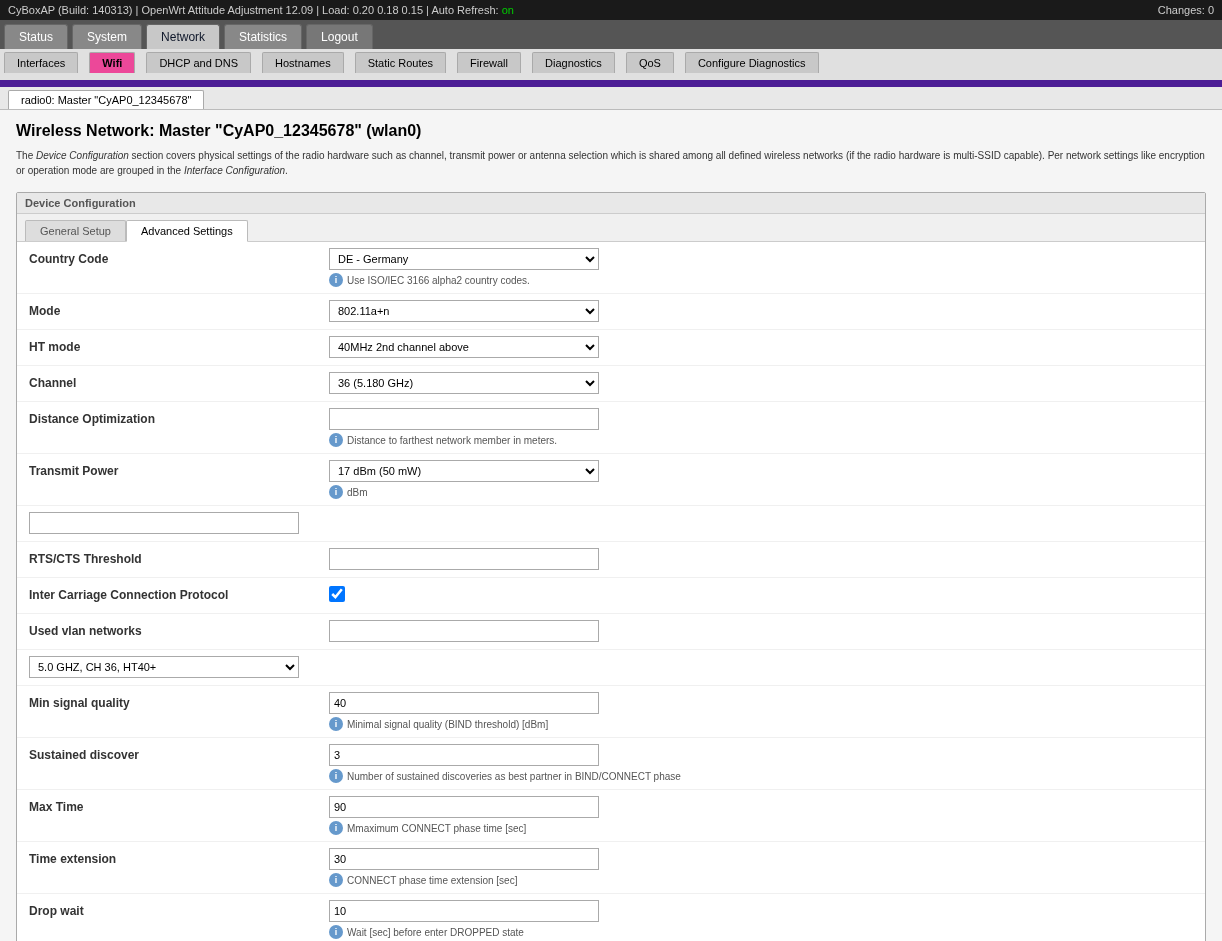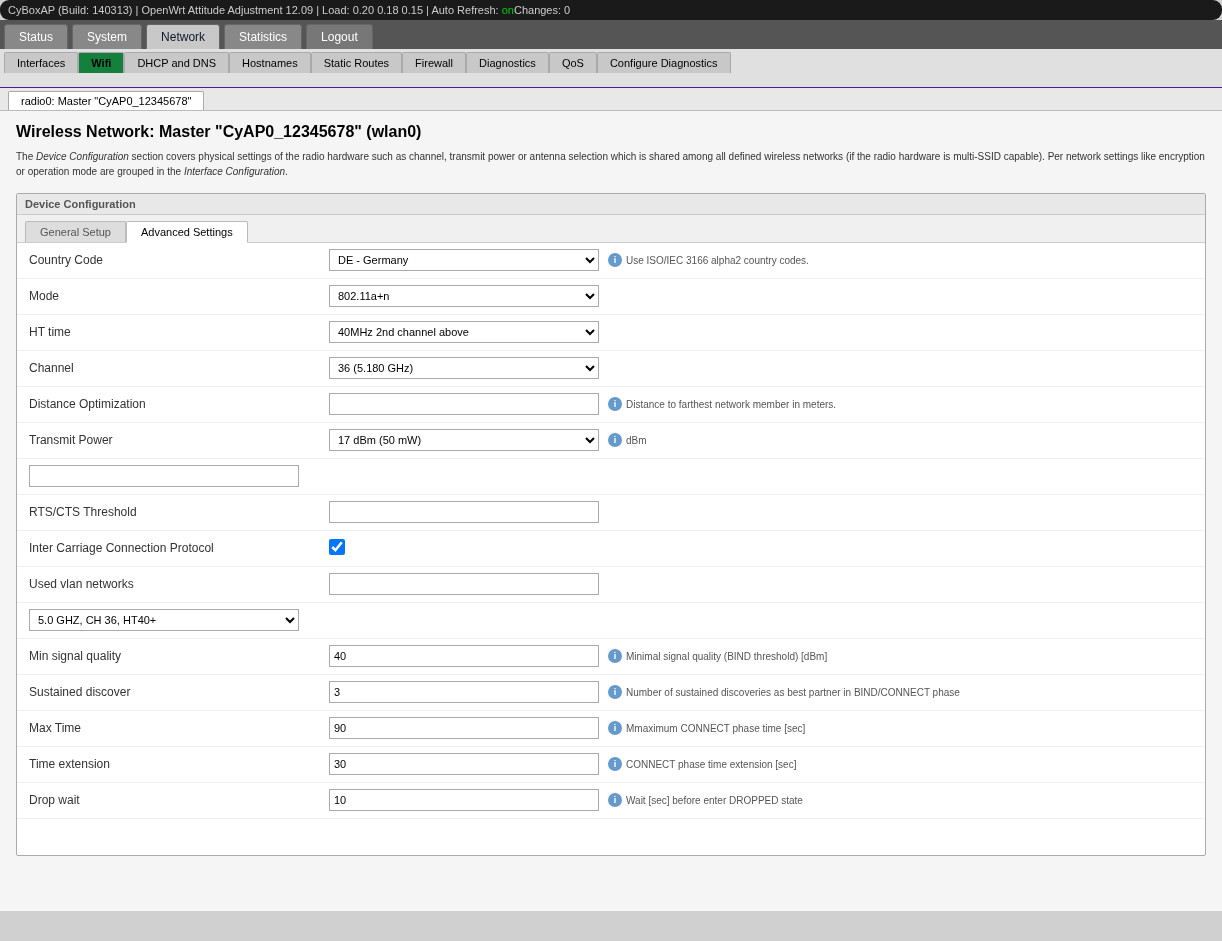--- a/index.html
+++ b/index.html
@@ -5,23 +5,22 @@
     * { box-sizing: border-box; margin: 0; padding: 0; }
     body { font-family: Arial, sans-serif; font-size: 12px; background: #d0d0d0; color: #000; }
 
     
     #topbar {
       background: #1a1a1a;
       color: #ccc;
       padding: 4px 8px;
       font-size: 11px;
       display: flex;
-      justify-content: flex-start;
+      justify-content: space-between;
       align-items: center;
-      border-radius: 9px;
     }
     #topbar .auto-refresh-on { color: #00cc00; }
 
     
     #main-nav {
       background: #555;
       padding: 4px 4px 0 4px;
       display: flex;
       gap: 4px;
     }
@@ -40,37 +39,37 @@
       color: #0f172a;
     }
     .main-nav-tab.logout {
       background: #777;
       color: #fff;
     }
 
     
     #sub-nav {
       background: #e0e0e0;
-      border-bottom: 1px solid #4c1d95;
-      padding: 3px 4px 14px 4px;
-      display: flex;
-      gap: 0;
+      border-bottom: 7px solid #4c1d95;
+      padding: 3px 4px 7px 4px;
+      display: flex;
+      gap: 11px;
     }
     .sub-nav-tab {
       padding: 4px 12px;
       background: #c8c8c8;
       color: #000;
       border: 1px solid #aaa;
       border-bottom: none;
       cursor: pointer;
       font-size: 11px;
       border-radius: 2px 2px 0 0;
     }
     .sub-nav-tab.active {
-      background: #15803d;
+      background: #ec4899;
       font-weight: bold;
     }
 
     
     #radio-tab-bar {
       background: #f0f0f0;
       border-bottom: 1px solid #bbb;
       padding: 2px 8px 0 8px;
       display: flex;
     }
@@ -154,27 +153,27 @@
       border-bottom: 1px solid #f0f0f0;
       min-height: 36px;
     }
     .form-row:last-child { border-bottom: none; }
     .form-label {
       width: 300px;
       min-width: 300px;
       font-size: 12px;
       color: #333;
       padding-top: 4px;
-      font-weight: normal;
+      font-weight: bold;
     }
     .form-field {
       flex: 1;
       display: flex;
-      flex-direction: row;
-      gap: 9px;
+      flex-direction: column;
+      gap: 3px;
     }
     .form-field input[type="text"] {
       width: 270px;
       height: 22px;
       border: 1px solid #aaa;
       padding: 2px 4px;
       font-size: 11px;
       background: #fff;
     }
     .form-field select {
@@ -282,21 +281,21 @@
         <div class="form-field">
           <select>
             <option>802.11a+n</option>
             <option>802.11a</option>
             <option>802.11n</option>
           </select>
         </div>
       </div>
 
       <div class="form-row">
-        <div class="form-label">HT time</div>
+        <div class="form-label">HT mode</div>
         <div class="form-field">
           <select>
             <option>40MHz 2nd channel above</option>
             <option>40MHz 2nd channel below</option>
             <option>20MHz</option>
           </select>
         </div>
       </div>
 
       <div class="form-row">

